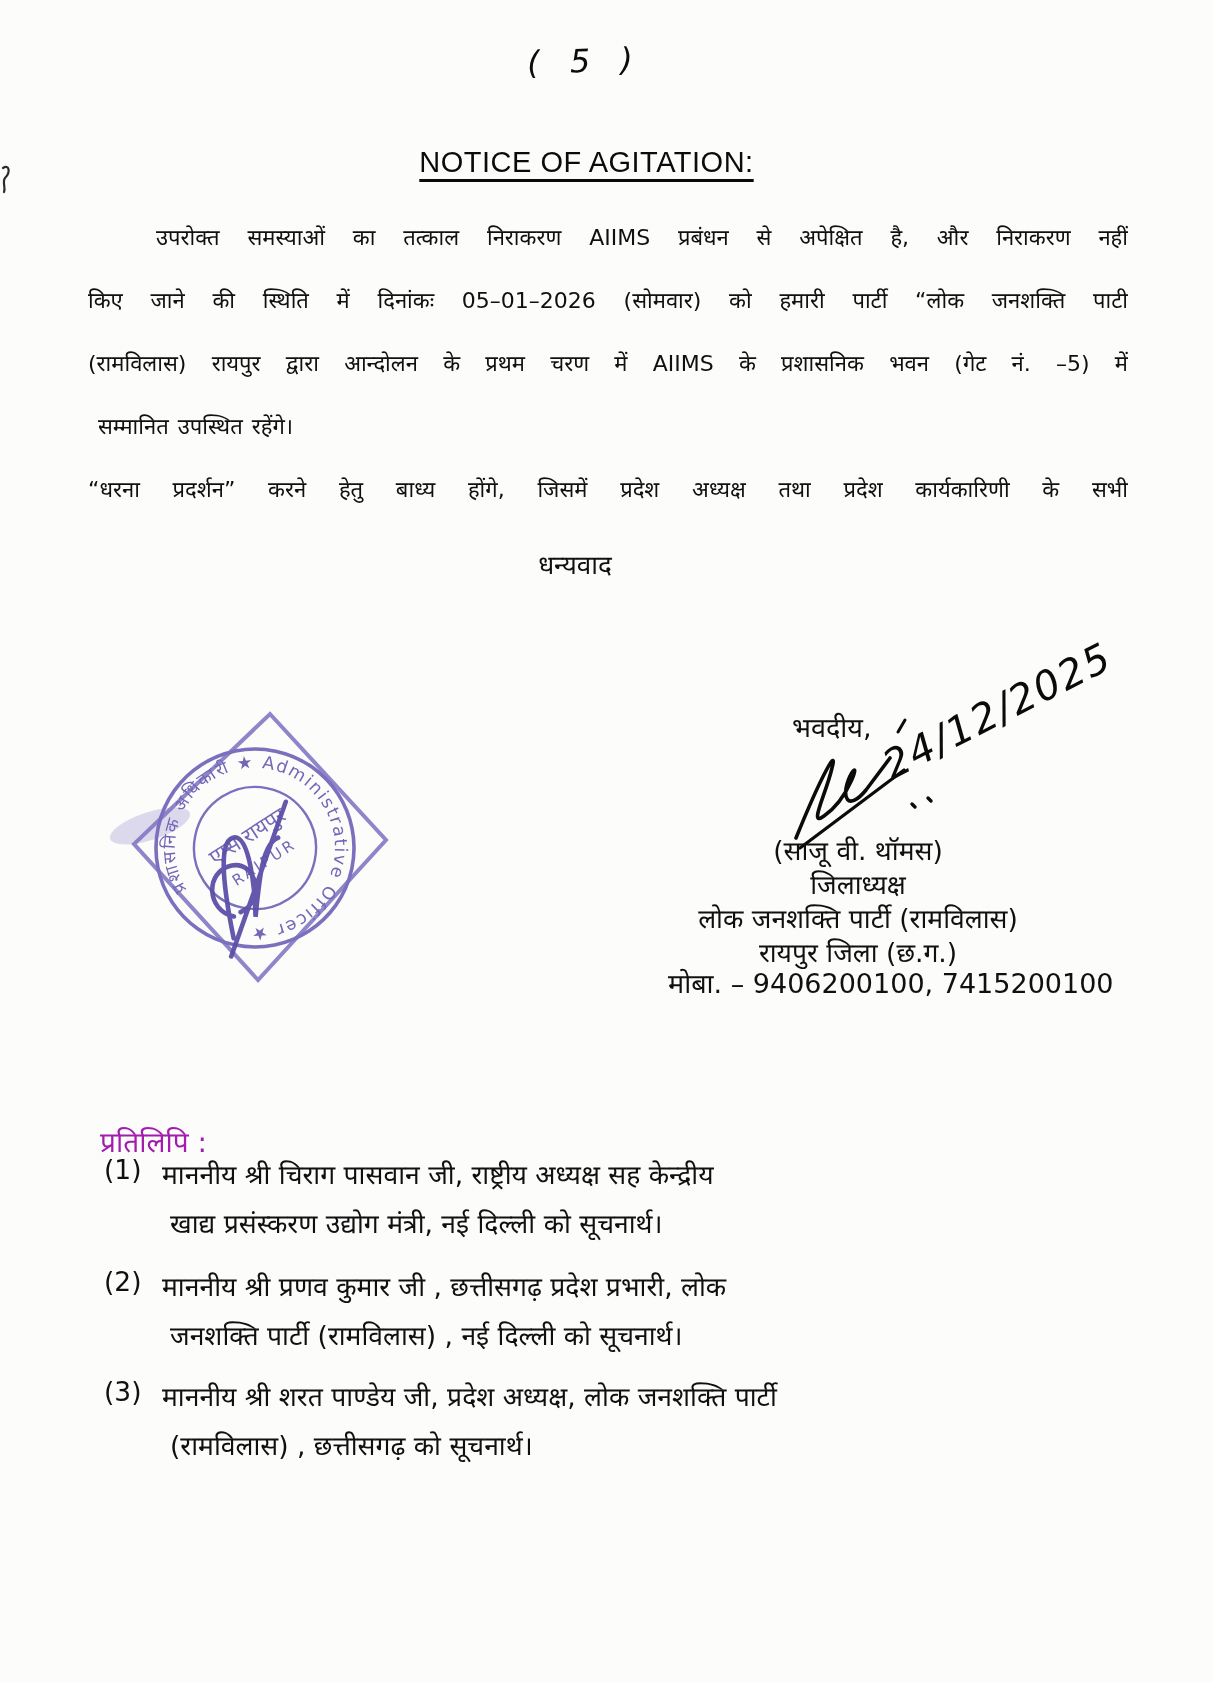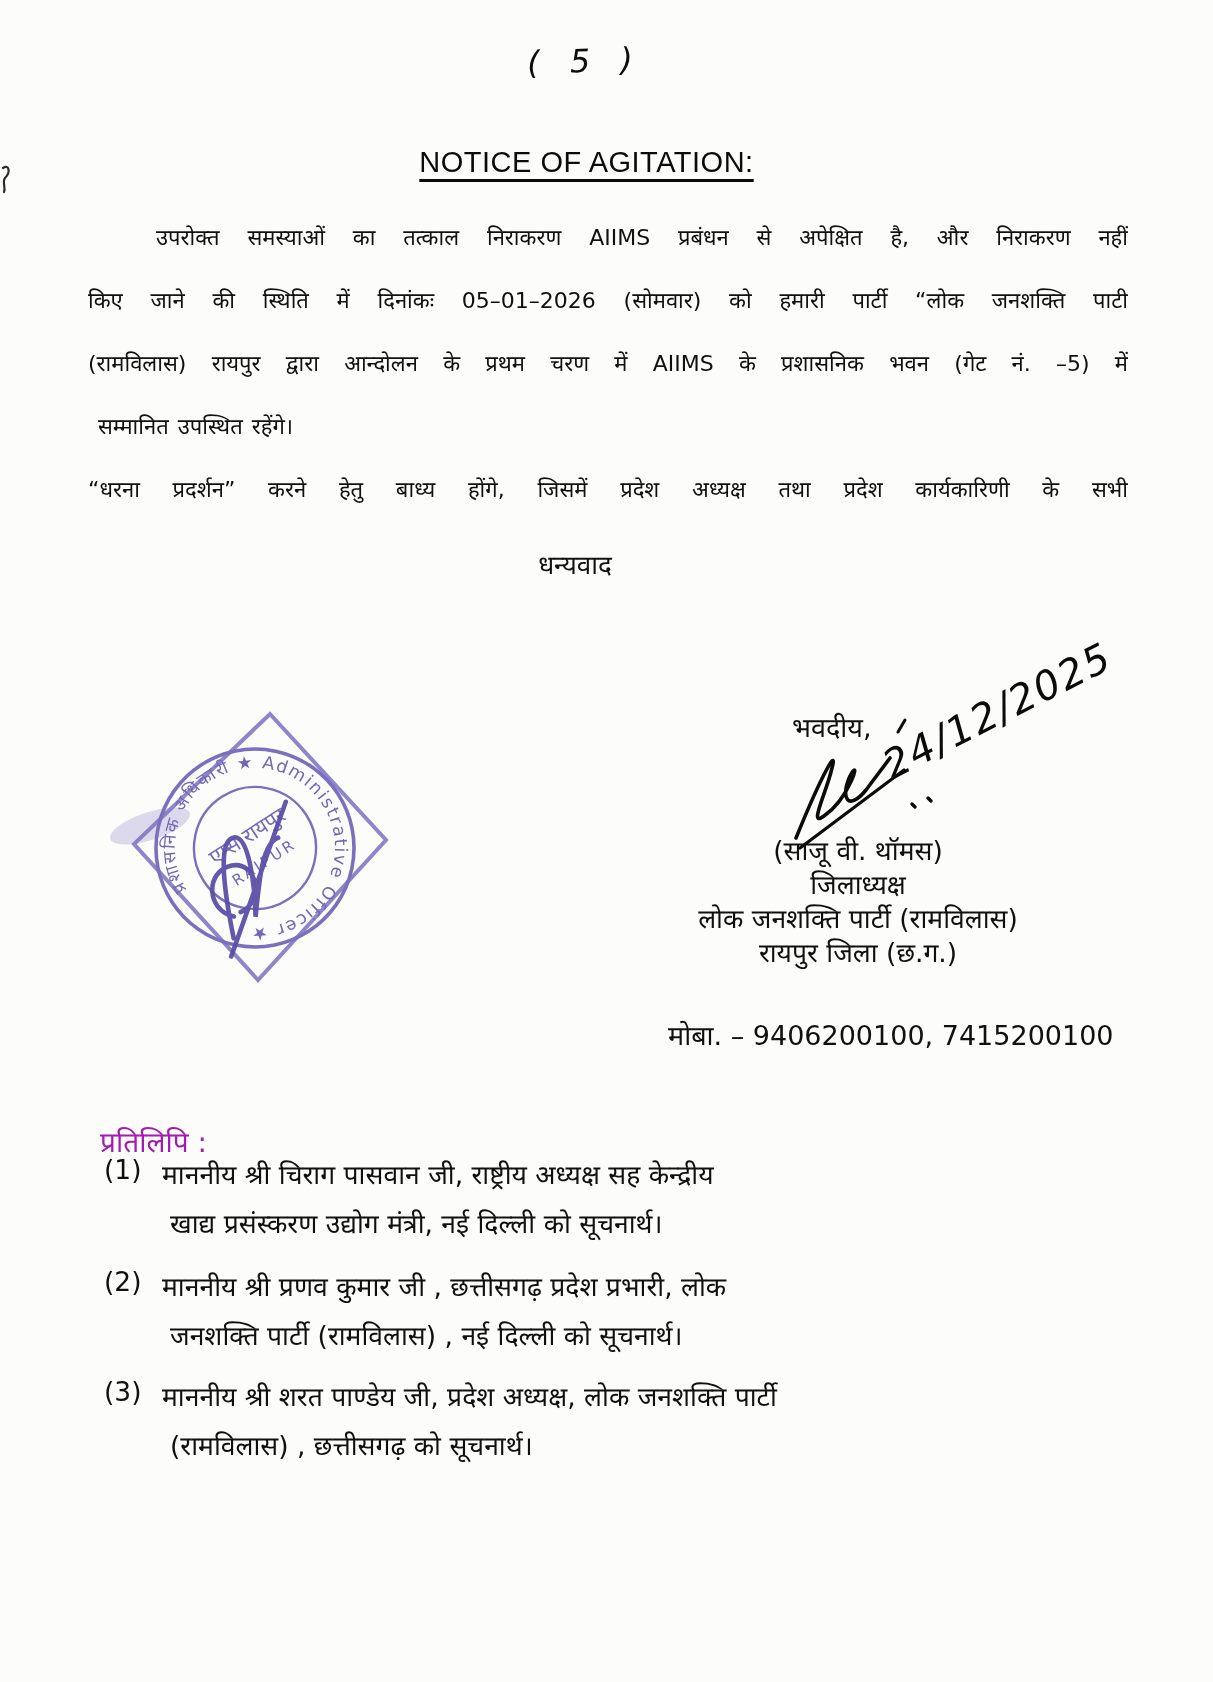--- a/index.html
+++ b/index.html
@@ -54,21 +54,21 @@
     position:absolute;left:896px;top:742px;
     font-size:40px;font-style:italic;color:#0a0a0a;
     transform:rotate(-27deg);transform-origin:left bottom;
     white-space:nowrap;letter-spacing:2px;
   }
   .sign-block{
     position:absolute;left:672px;top:834px;width:372px;
     text-align:center;font-size:26.5px;line-height:34px;
     color:#101010;white-space:nowrap;
   }
-  .mobile-line{position:absolute;left:668px;top:1016px;font-size:27px;color:#101010;white-space:nowrap;}
+  .mobile-line{position:absolute;left:668px;top:964px;font-size:27px;color:#101010;white-space:nowrap;}
   
   .copies-heading{position:absolute;left:100px;top:1122px;font-size:28px;color:#a21caf;}
   .copy-item{position:absolute;left:104px;display:flex;gap:16px;font-size:26.5px;color:#101010;}
   .copy-item .num{min-width:42px;padding-top:4px;}
   .copy-item .lines div{line-height:49px;white-space:nowrap;}
   .copy-item .lines .l2{padding-left:8px;}
   .c1{top:1150px;}
   .c2{top:1262px;}
   .c3{top:1372px;}
   .edge-mark{position:absolute;left:0;top:162px;width:16px;height:36px;}

